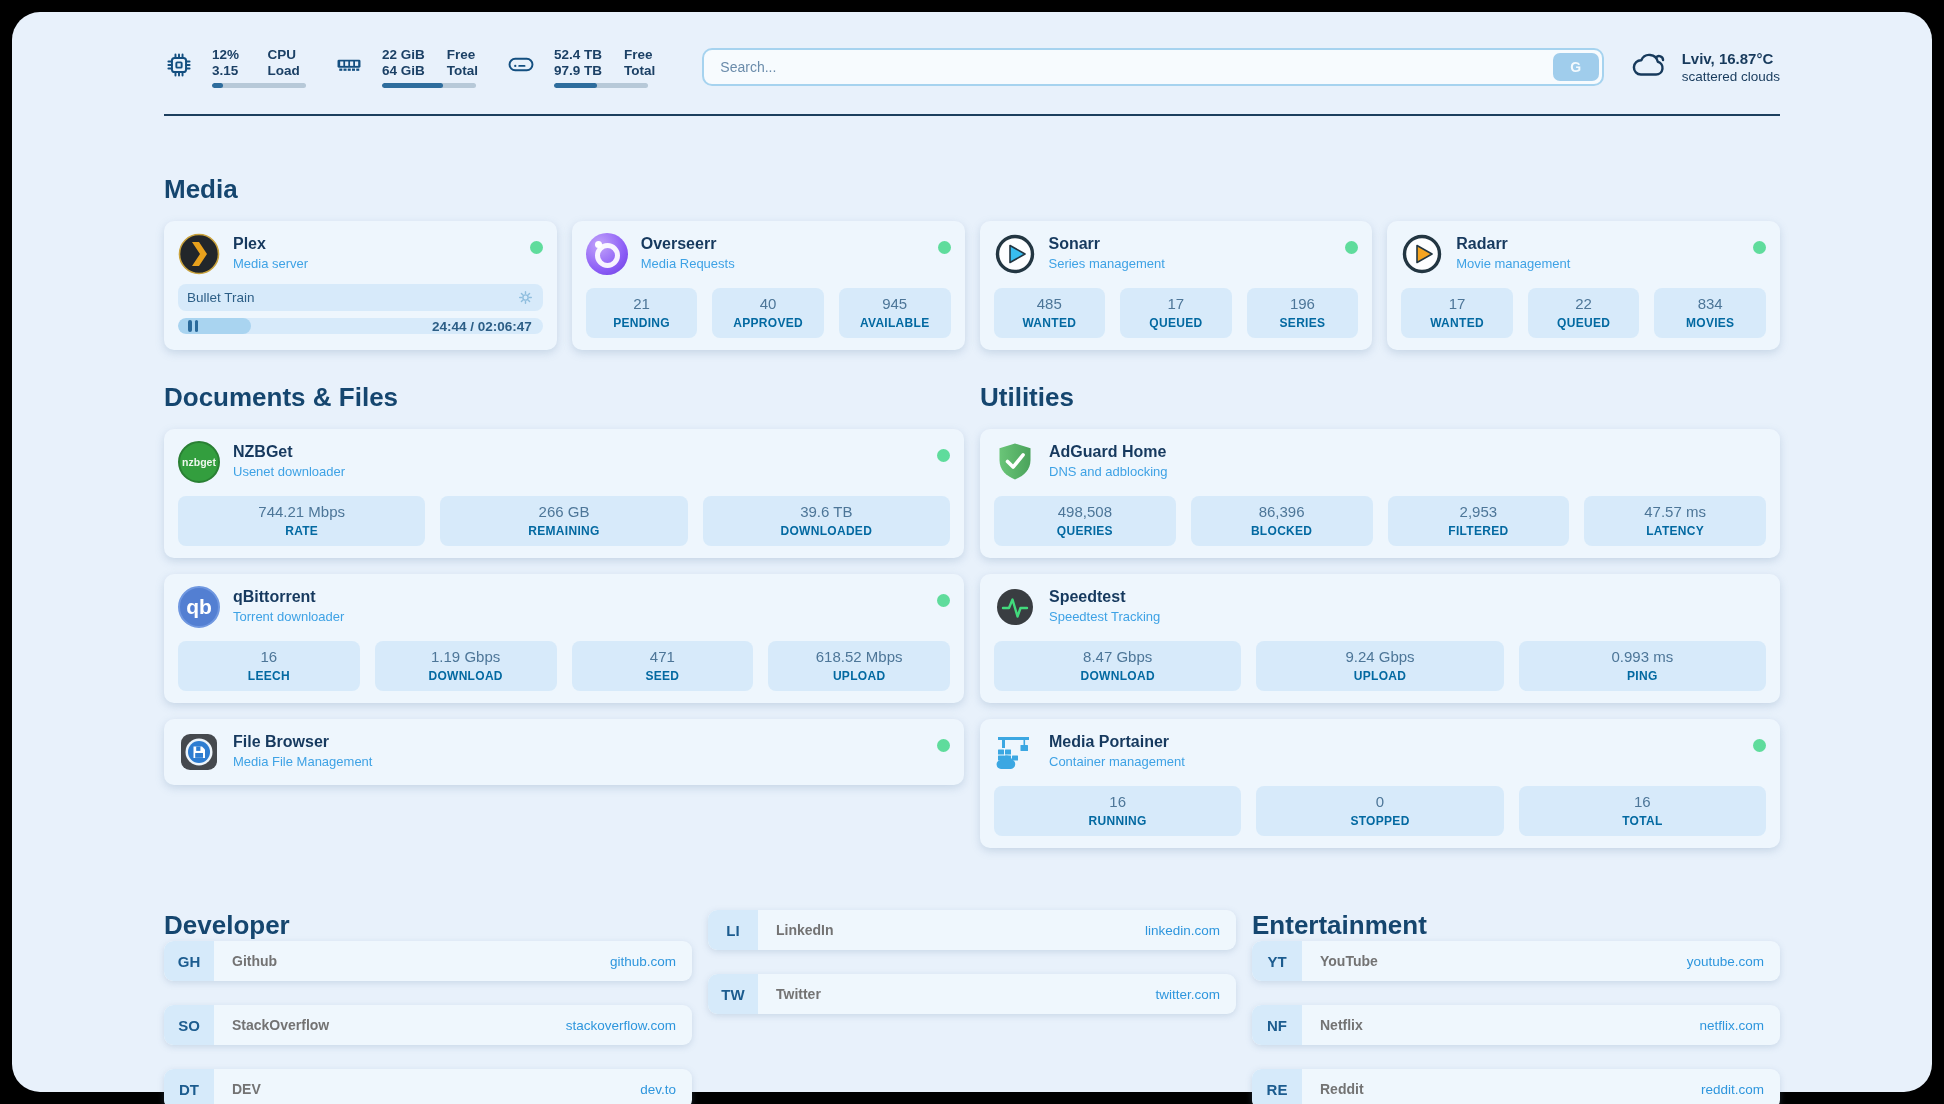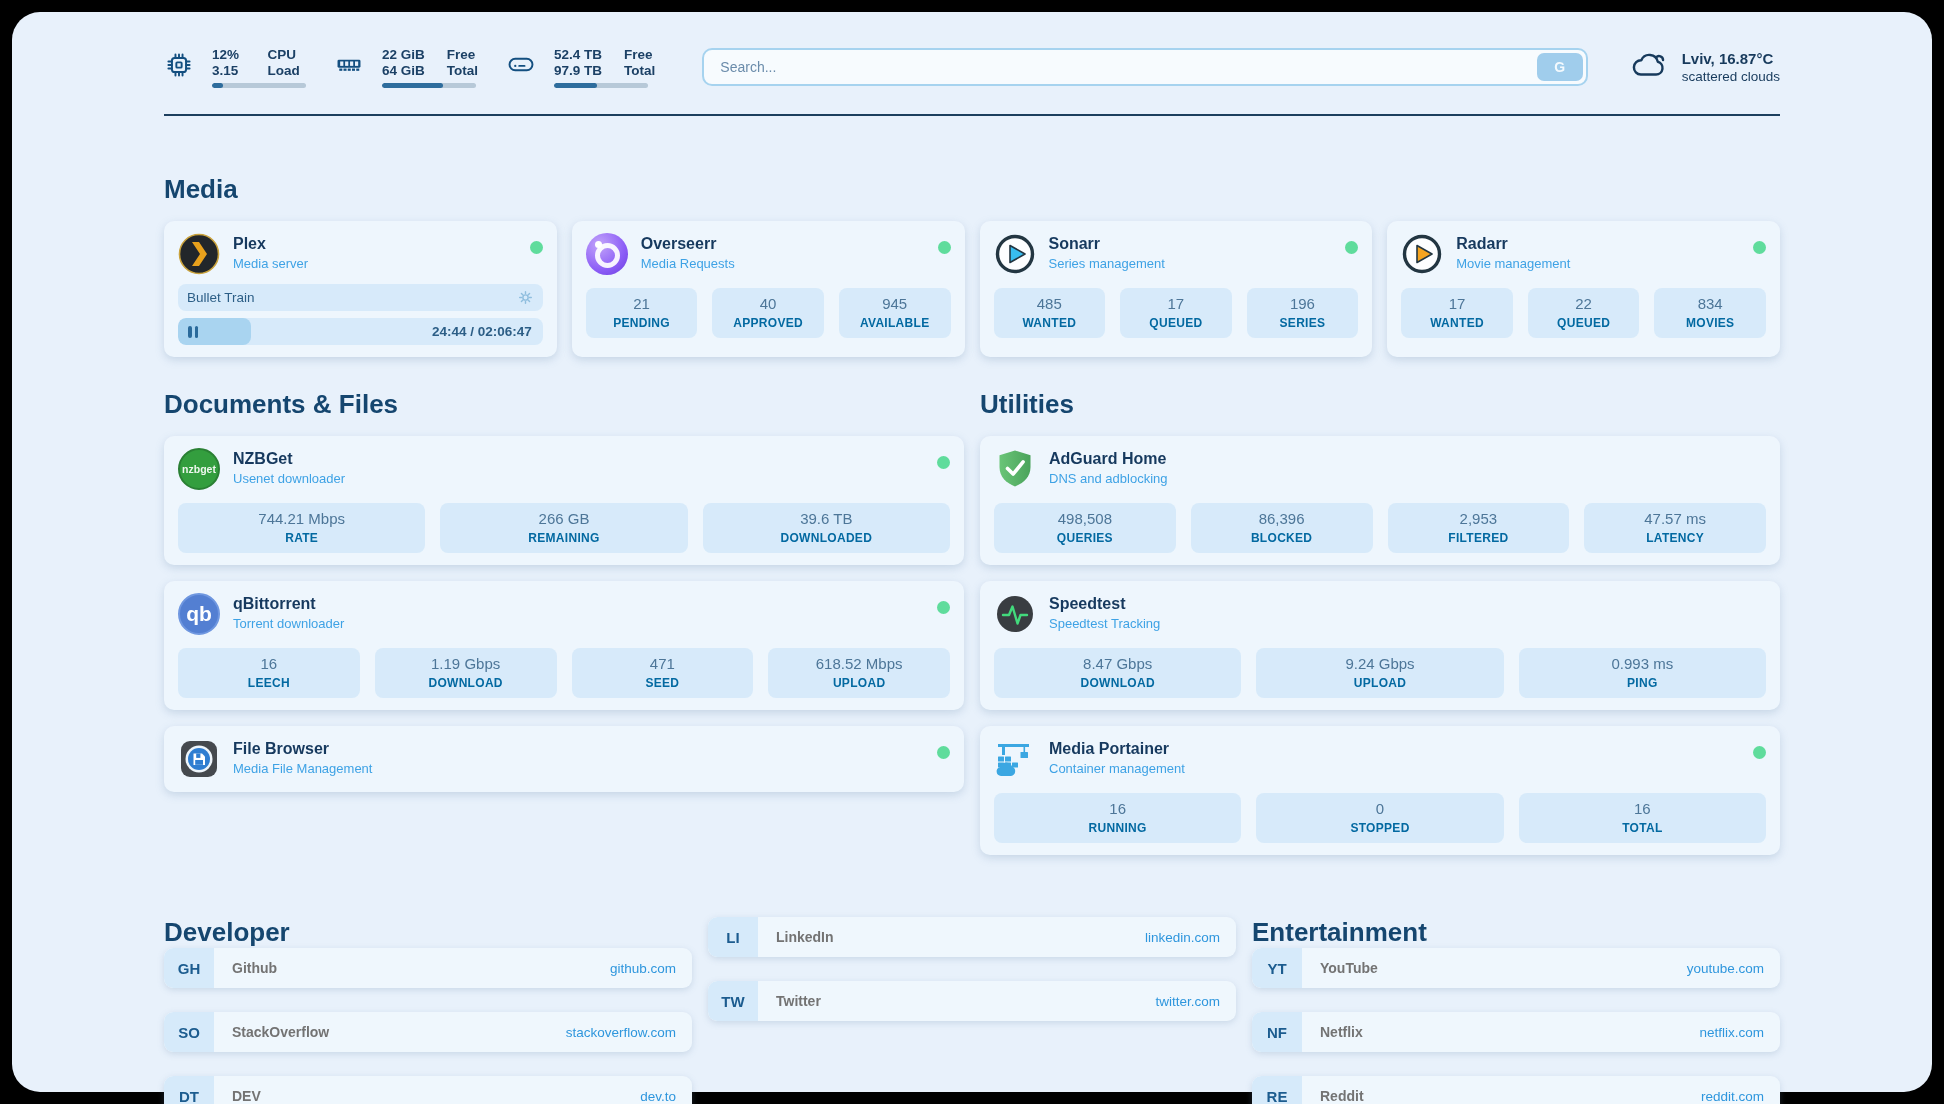--- a/index.html
+++ b/index.html
@@ -12,21 +12,21 @@
   .topbar { display:flex; align-items:center; height:50px; }
   .sysstats { display:flex; gap:28px; }
   .sysstat { display:flex; align-items:center; gap:18px; }
   .ss-body { display:flex; flex-direction:column; }
   .ss-grid { display:grid; grid-template-columns:auto auto; column-gap:22px;
              font-size:13.5px; font-weight:700; color:#1b4065; line-height:16px; }
   .ss-grid span:nth-child(2), .ss-grid span:nth-child(4){ justify-self:start; }
   .ss-bar { margin-top:4px; width:94px; height:5px; border-radius:3px; background:#b7c9d8; overflow:hidden; }
   .ss-fill { height:100%; border-radius:3px; background:#2e6d9d; }
 
-  .searchwrap { flex:1; position:relative; margin:0 42px 0 40px;padding-left:7px; }
+  .searchwrap { flex:1; position:relative; margin:0 26px 0 40px;padding-left:7px; }
   .searchwrap input { width:100%; height:38px; border:2px solid #a6d3ef; border-radius:10px;
                       background:#f7fbfe; padding:0 64px 0 16px; font-size:14px; color:#2c5e86;
                       outline:none; font-family:inherit; }
   .searchwrap input::placeholder { color:#6b8cab; }
   .gbtn { position:absolute; right:5px; top:5px; height:28px; width:46px; border:none;
           border-radius:7px; background:#a0cdec; color:#f4fafe; font-weight:700; font-size:14px;
           font-family:inherit; cursor:pointer; }
 
   .weather { display:flex; align-items:center; gap:12px; color:#173a5c; }
   .weather .w1 { font-size:15px; font-weight:700; }
@@ -56,21 +56,21 @@
   .stats-3 { grid-template-columns:repeat(3,1fr); }
   .stats-4 { grid-template-columns:repeat(4,1fr); }
   .tile { background:#d7eafa; border-radius:8px; text-align:center; padding:7px 4px 8px; }
   .tile .tv { font-size:15px; color:#4d7698; }
   .tile .tl { font-size:12px; font-weight:700; color:#0369a1; letter-spacing:.3px; margin-top:4px; }
 
   
   .session-row { margin-top:9px; background:#d7eafa; border-radius:8px; height:27px;
                  display:flex; align-items:center; padding:0 9px; font-size:13.5px; color:#2c5e86; }
   .session-row .cog { margin-left:auto; display:flex; }
-  .progress-row { margin-top:7px; background:#d7eafa; border-radius:8px; height:27px;
+  .progress-row { margin-top:7px; background:#d7eafa; border-radius:8px; height:16px;
                   position:relative; display:flex; align-items:center; overflow:hidden; }
   .progress-chunk { position:absolute; left:0; top:0; bottom:0; background:#a9d4f0;
                     border-radius:8px; display:flex; align-items:center; padding-left:10px; }
   .pause-bars { display:flex; gap:3px; }
   .pause-bars i { width:3.5px; height:12px; border-radius:2px; background:#2a6a9b; }
   .time { margin-left:auto; padding-right:11px; font-size:13.5px; font-weight:700; color:#2c5e86; z-index:1; }
 
   
   .ic { border-radius:50%; display:flex; align-items:center; justify-content:center; }
   .ic-nzbget { background:#339e3e; border:2px solid #2a8034; color:#eef7ee; font-size:10.5px; font-weight:700; }

